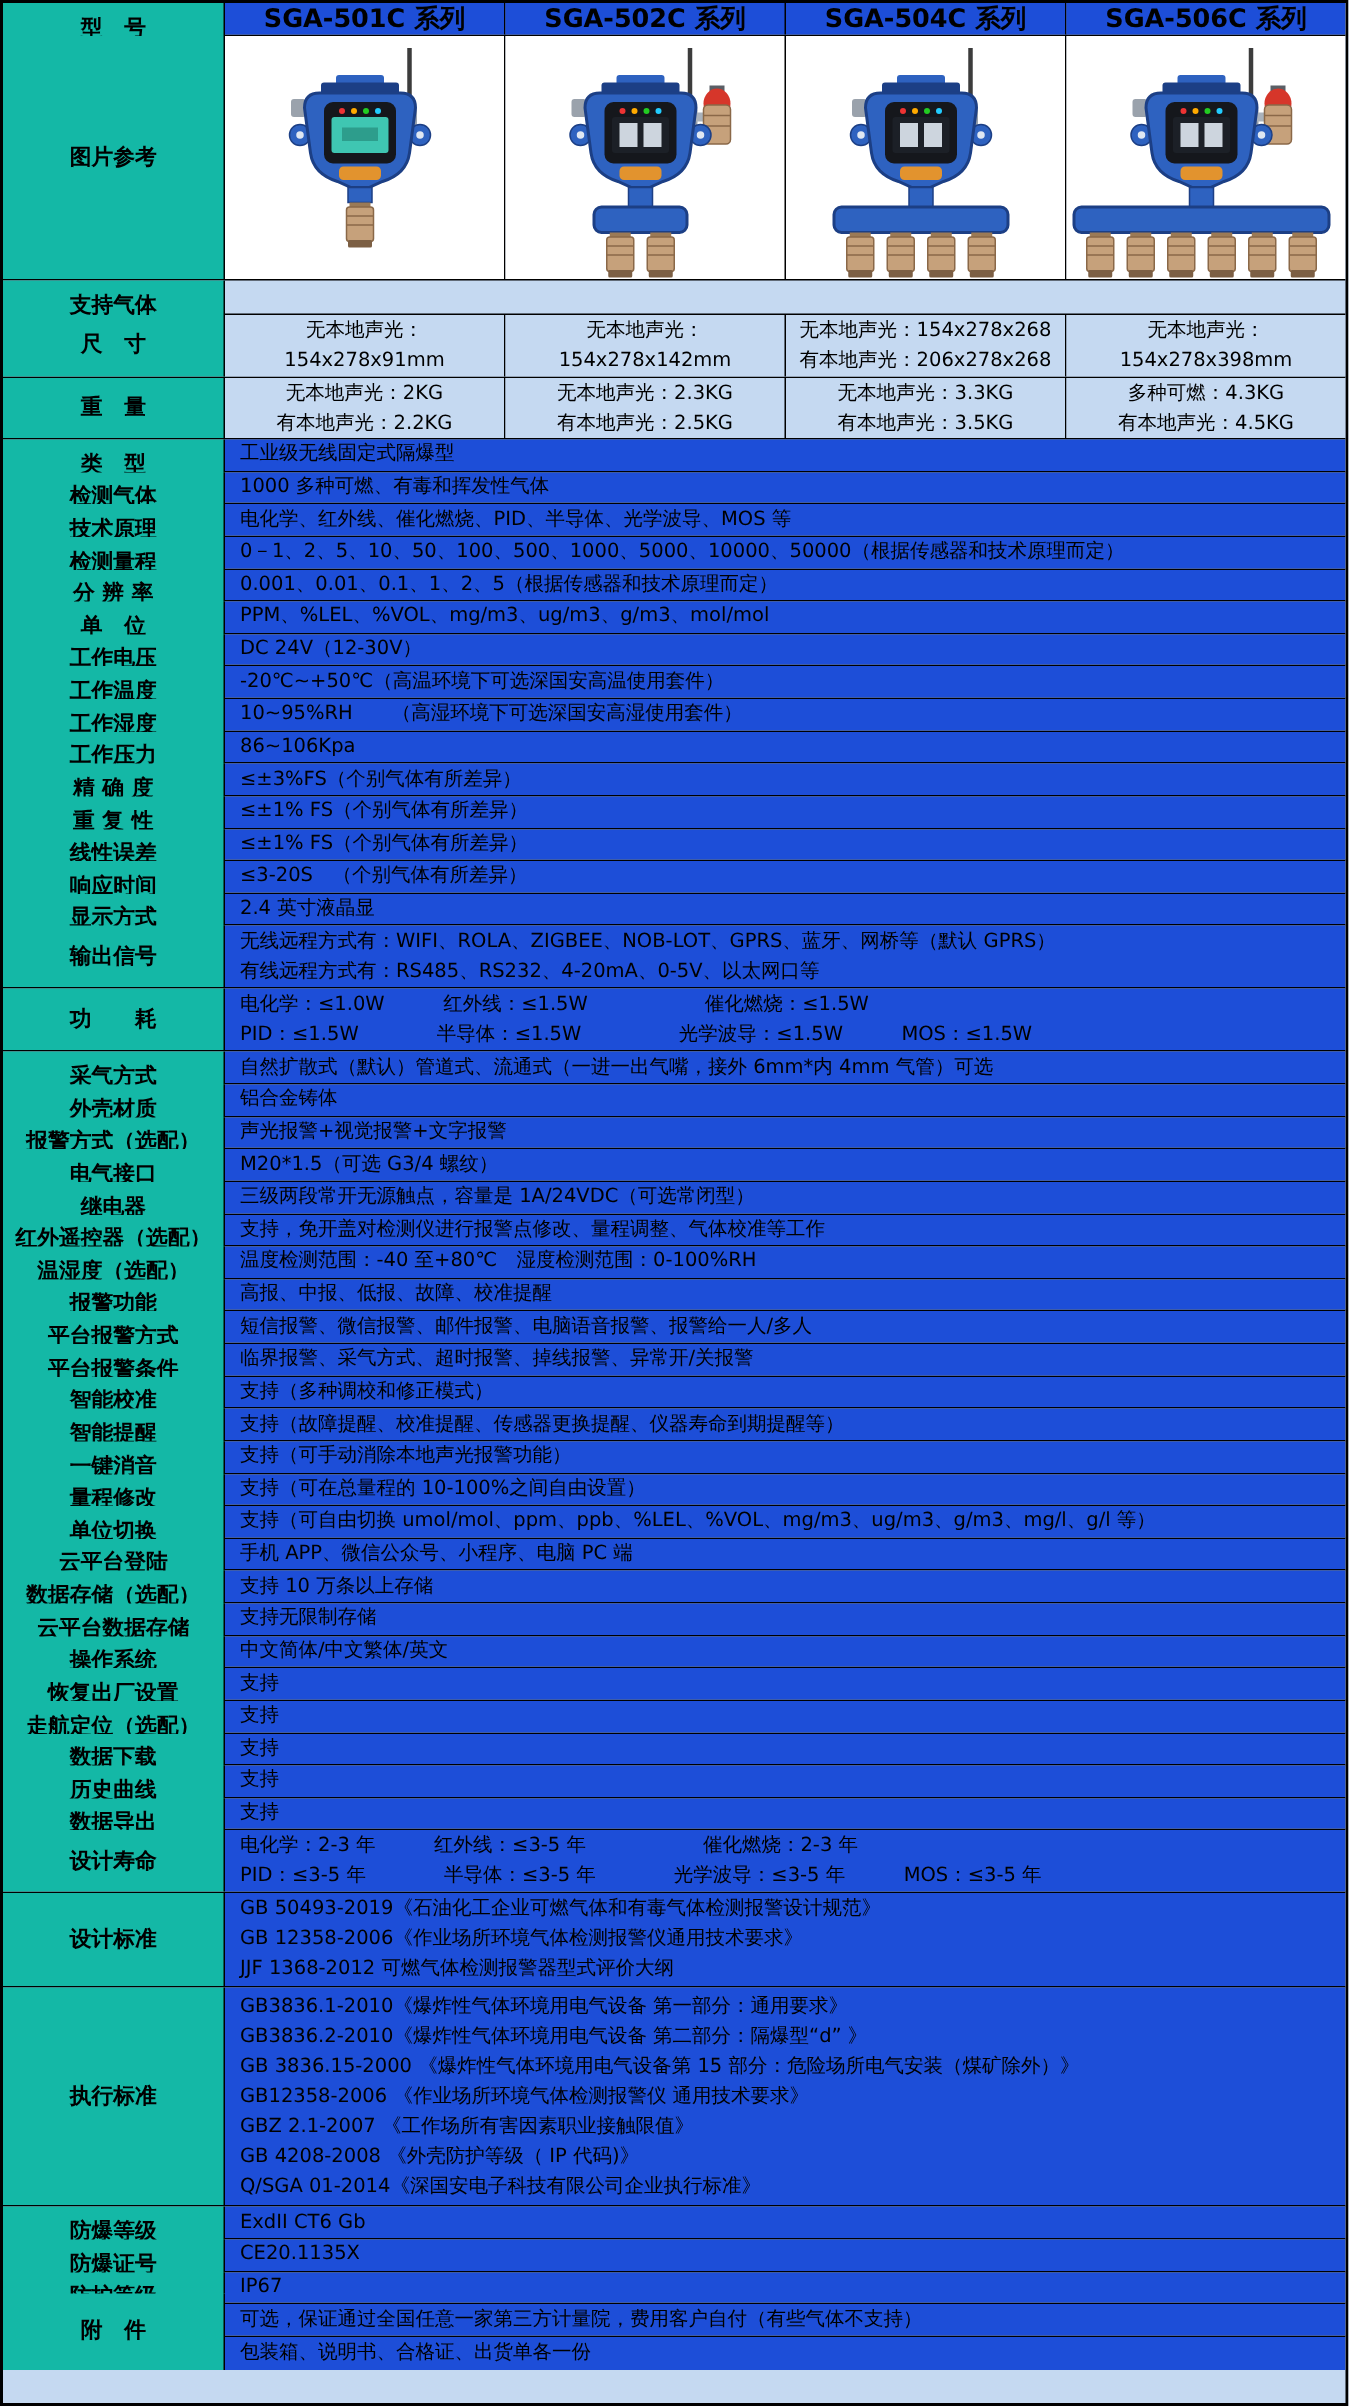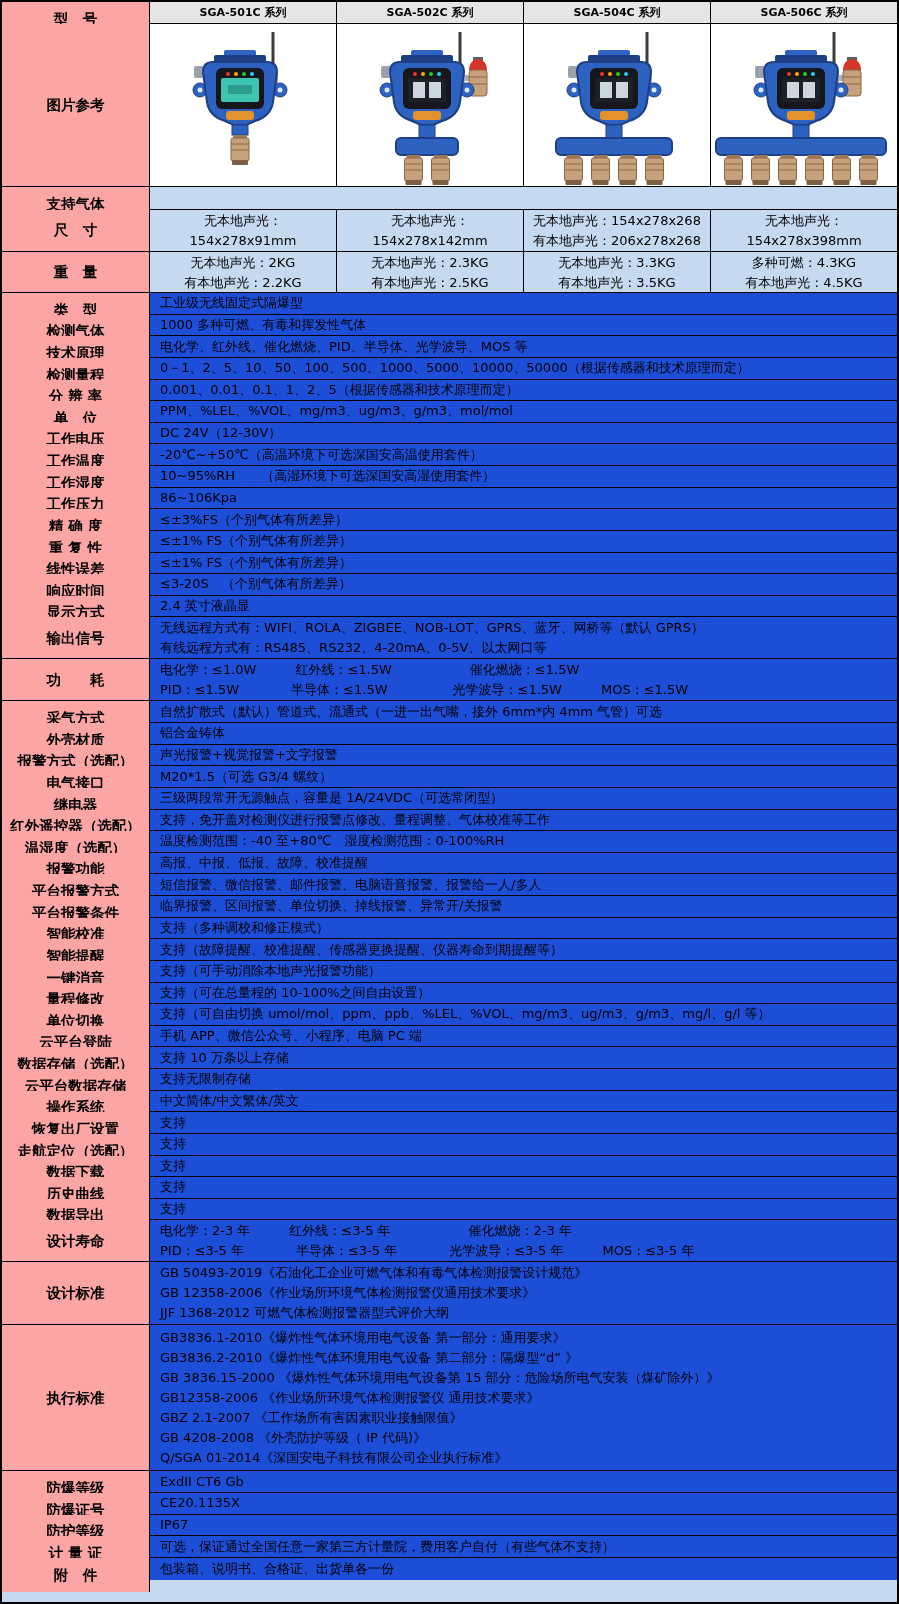--- a/index.html
+++ b/index.html
@@ -3,38 +3,38 @@
 <meta charset="utf-8">
 <style>
   html,body{margin:0;padding:0;background:#fff;}
   *{box-sizing:border-box;}
   body{font-family:"DejaVu Sans","Liberation Sans",sans-serif;color:#000;}
   .spec-table{
     width:899px;height:1604px;border:2px solid #000;background:#C5D9F1;
     display:flex;flex-direction:column;overflow:hidden;
   }
   .tr{display:flex;flex:none;border-bottom:1px solid #000;}
-  .tr:last-child{border-bottom:none;}
+  .tr:last-child{border-bottom:none;align-items:flex-end;}
   .h22{height:22px}.h163{height:163px}.h23{height:23px}.h42{height:42px}
   .h41{height:41px}.h1{height:21.64px}.h63{height:63px}.h146{height:146px}
   .th{
-    width:148px;flex:none;background:#fca5a5;border-right:1px solid #000;
+    width:148px;flex:none;background:#14b8a6;border-right:1px solid #000;
     display:flex;align-items:center;justify-content:center;text-align:center;
     font-weight:bold;font-size:14.5px;line-height:1.15;padding:17px 2px;
   }
   .td{
     flex:1;background:#1d4ed8;display:flex;align-items:center;
     padding:1px 8px 1px 10px;font-size:13px;white-space:pre-line;line-height:20px;
   }
   .cols{flex:1;display:flex;}
   .col{flex:1;border-right:1px solid #000;display:flex;flex-direction:column;
        align-items:center;justify-content:space-evenly;background:#C5D9F1;
        font-size:13px;text-align:center;padding:1px 2px;}
   .col:last-child{border-right:none;}
-  .modelcell{background:#e5e5e5;font-weight:bold;font-size:11px;justify-content:center;}
+  .modelcell{background:#1d4ed8;font-weight:bold;font-size:17px;justify-content:center;}
   .imgcell{background:#fff;justify-content:center;padding:0;}
   .imgcell svg{width:100%;height:100%;display:block;}
   .vline{line-height:20px;}
 </style>
 </head>
 <body>
 
 <div class="spec-table">
 
   <div class="tr h22">
@@ -377,21 +377,21 @@
   <div class="tr h1">
       <div class="th">报警功能</div>
       <div class="td">高报、中报、低报、故障、校准提醒</div>
     </div>
   <div class="tr h1">
       <div class="th">平台报警方式</div>
       <div class="td">短信报警、微信报警、邮件报警、电脑语音报警、报警给一人/多人</div>
     </div>
   <div class="tr h1">
       <div class="th">平台报警条件</div>
-      <div class="td">临界报警、区间报警、单位切换、掉线报警、异常开/关报警</div>
+      <div class="td">临界报警、采气方式、超时报警、掉线报警、异常开/关报警</div>
     </div>
   <div class="tr h1">
       <div class="th">智能校准</div>
       <div class="td">支持（多种调校和修正模式）</div>
     </div>
   <div class="tr h1">
       <div class="th">智能提醒</div>
       <div class="td">支持（故障提醒、校准提醒、传感器更换提醒、仪器寿命到期提醒等）</div>
     </div>
   <div class="tr h1">

